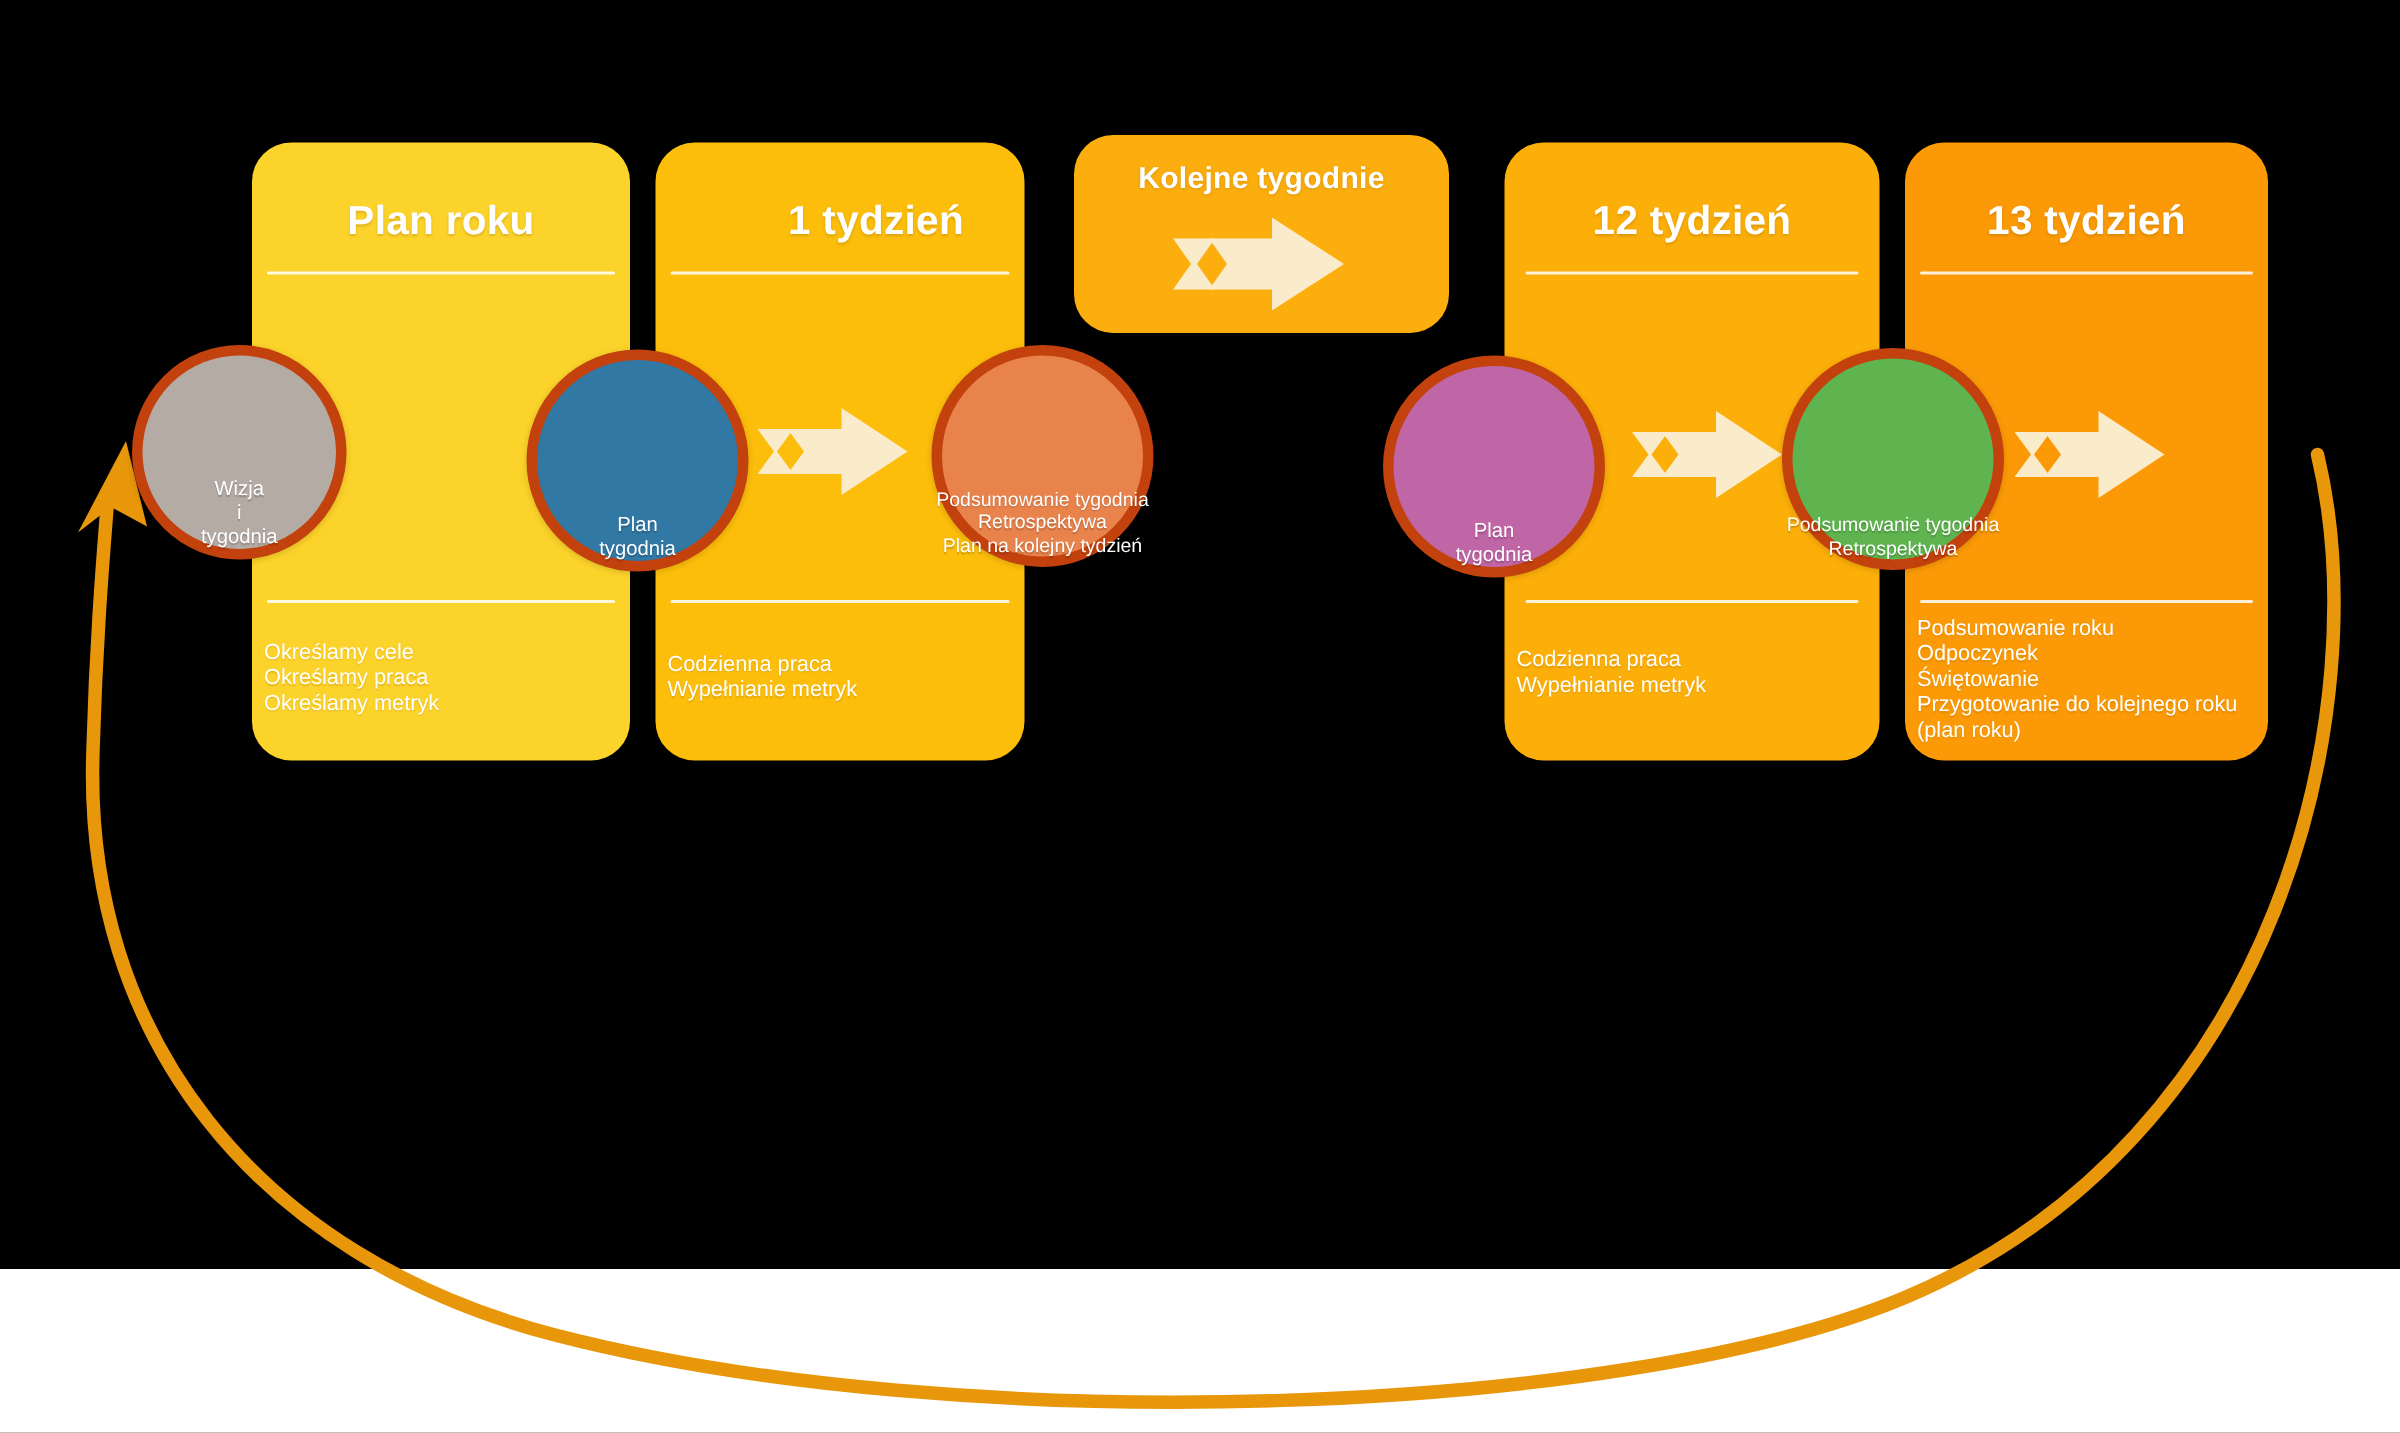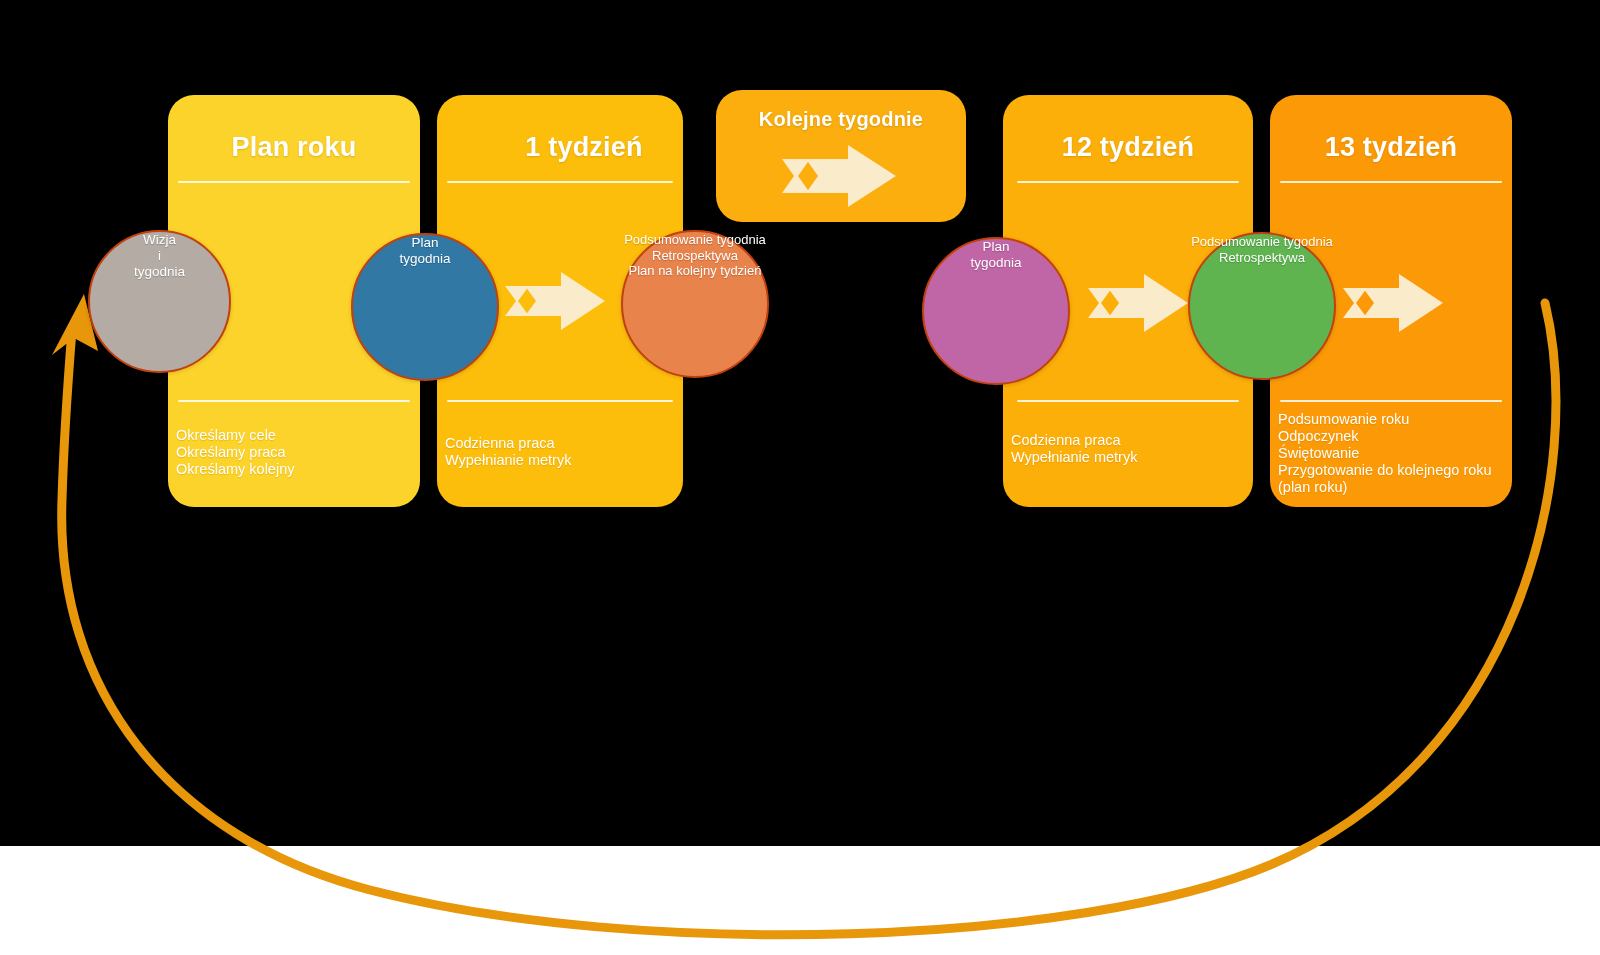--- a/index.html
+++ b/index.html
@@ -10,22 +10,22 @@
 
   .card{position:absolute;border-radius:26px;box-sizing:border-box;}
   .card-title{position:absolute;left:0;right:0;text-align:center;color:#ffffff;
     font-weight:bold;font-size:27px;letter-spacing:.2px;
     text-shadow:0 1px 2px rgba(140,90,0,.28);}
   .rule{position:absolute;height:2px;background:rgba(255,255,255,.85);border-radius:1px;}
   .card-foot{position:absolute;left:8px;right:8px;text-align:left;color:#ffffff;
     font-size:14.5px;line-height:17px;text-shadow:0 1px 1px rgba(150,100,0,.25);}
   .card-foot div{white-space:nowrap;}
 
-  .circle{position:absolute;border-radius:50%;display:flex;align-items:flex-start;justify-content:center;
-    box-sizing:border-box;border:2px solid #c2410c;
+  .circle{position:absolute;border-radius:50%;display:flex;align-items:flex-end;justify-content:center;
+    box-sizing:border-box;border:7px solid #c2410c;
     box-shadow:0 1px 4px rgba(0,0,0,.16);}
   .circle-label{text-align:center;color:#ffffff;font-size:13.5px;line-height:16px;
     text-shadow:0 1px 1px rgba(0,0,0,.22);padding:0 4px;}
   .circle-label div{white-space:nowrap;}
   .circle.small .circle-label{font-size:13px;line-height:15.5px;}
 
   .arrow{position:absolute;}
   .arrow svg{display:block;}
 </style>
 </head>
@@ -42,21 +42,21 @@
     <path d="M84,294 L98,351 L74,338 L52,355 Z" fill="#E8960A"></path>
   </svg>
 
   <div class="card" style="left:168px;top:95px;width:252px;height:412px;background:#FCD32A;">
     <div class="card-title" style="top:37px;">Plan roku</div>
     <div class="rule" style="left:10px;right:10px;top:86px;"></div>
     <div class="rule" style="left:10px;right:10px;top:305px;"></div>
     <div class="card-foot" style="top:332px;">
       <div>Określamy cele</div>
       <div>Określamy praca</div>
-      <div>Określamy kolejny</div>
+      <div>Określamy metryk</div>
     </div>
   </div>
 
   <div class="card" style="left:437px;top:95px;width:246px;height:412px;background:#FCBE0B;">
     <div class="card-title" style="top:37px;margin-left:48px;">1 tydzień</div>
     <div class="rule" style="left:10px;right:10px;top:86px;"></div>
     <div class="rule" style="left:10px;right:10px;top:305px;"></div>
     <div class="card-foot" style="top:340px;">
       <div>Codzienna praca</div>
       <div>Wypełnianie metryk</div>

